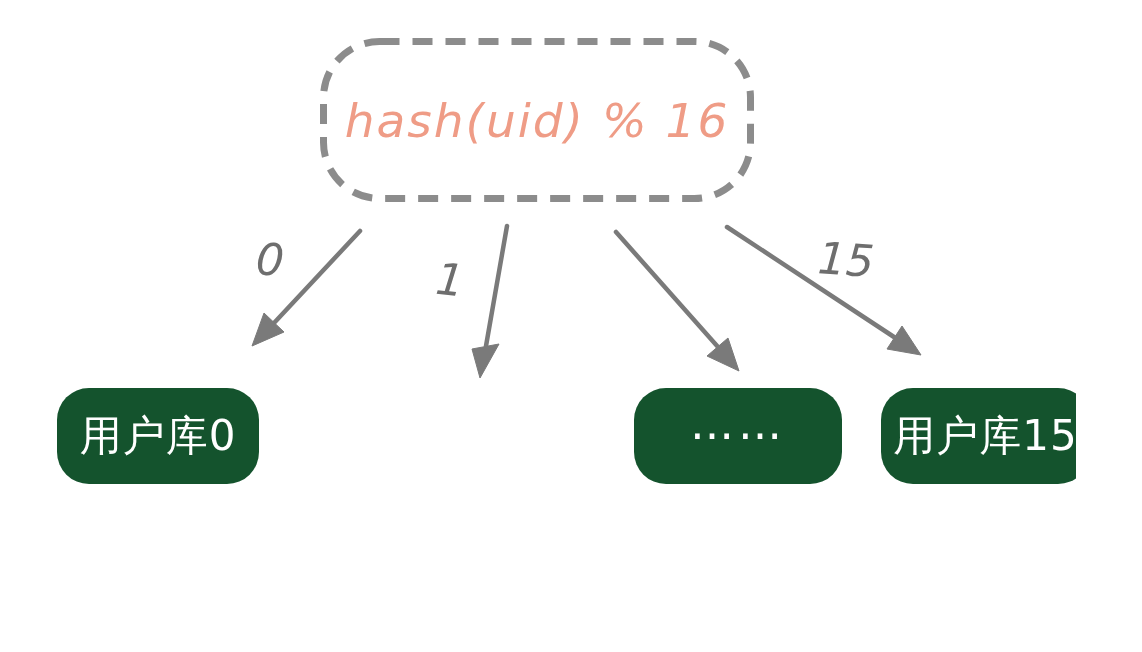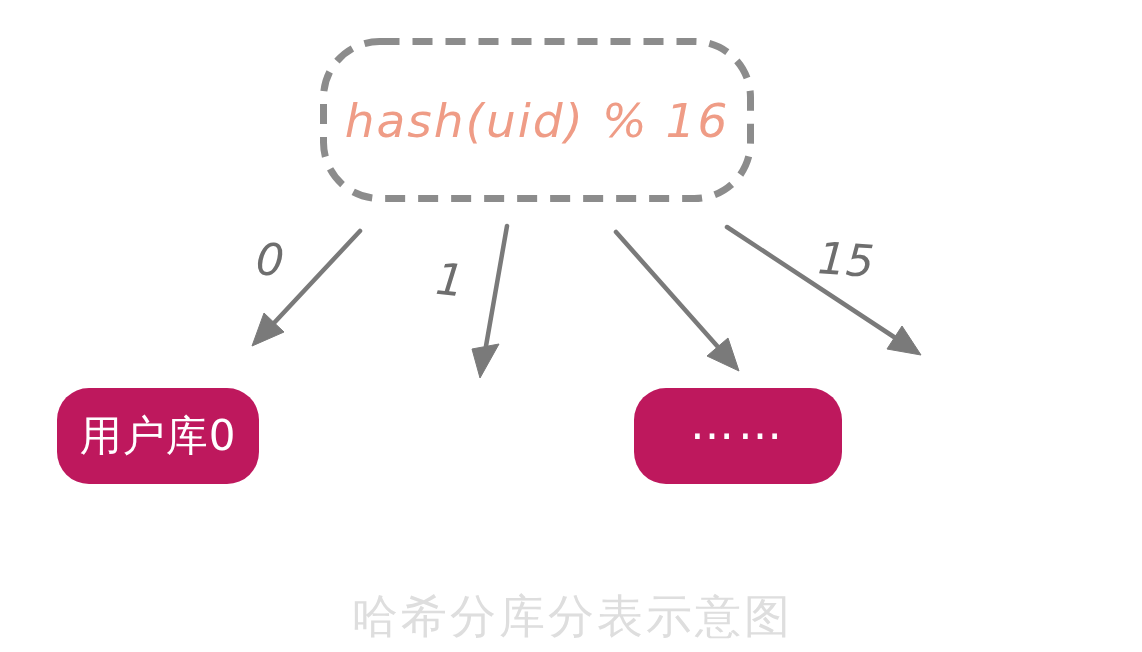--- a/index.html
+++ b/index.html
@@ -64,21 +64,21 @@
     color: #6e6e6e;
     line-height: 1;
   }
   .arrow-label-0  { left: 256px; top: 238px; transform: rotate(4deg); }
   .arrow-label-1  { left: 436px; top: 258px; transform: rotate(6deg); }
   .arrow-label-15 { left: 818px; top: 238px; transform: rotate(4deg); }
   .shard {
     position: absolute;
     top: 388px;
     height: 96px;
-    background: #be185d;
+    background: #14532d;
     border-radius: 32px;
     display: flex;
     align-items: center;
     justify-content: center;
     color: #ffffff;
   }
   .shard-text {
     font-size: 42px;
     letter-spacing: 1px;
     white-space: nowrap;
@@ -138,16 +138,18 @@
   <div class="arrow-label arrow-label-0">0</div>
   <div class="arrow-label arrow-label-1">1</div>
   <div class="arrow-label arrow-label-15">15</div>
 
   <div class="shard shard-0">
     <span class="shard-text">用户库0</span>
   </div>
   <div class="shard shard-2">
     <span class="shard-text">……</span>
   </div>
+  <div class="shard shard-3">
+    <span class="shard-text">用户库15</span>
+  </div>
 
-  <div class="caption">哈希分库分表示意图</div>
 
 </div>
 
 </body></html>

